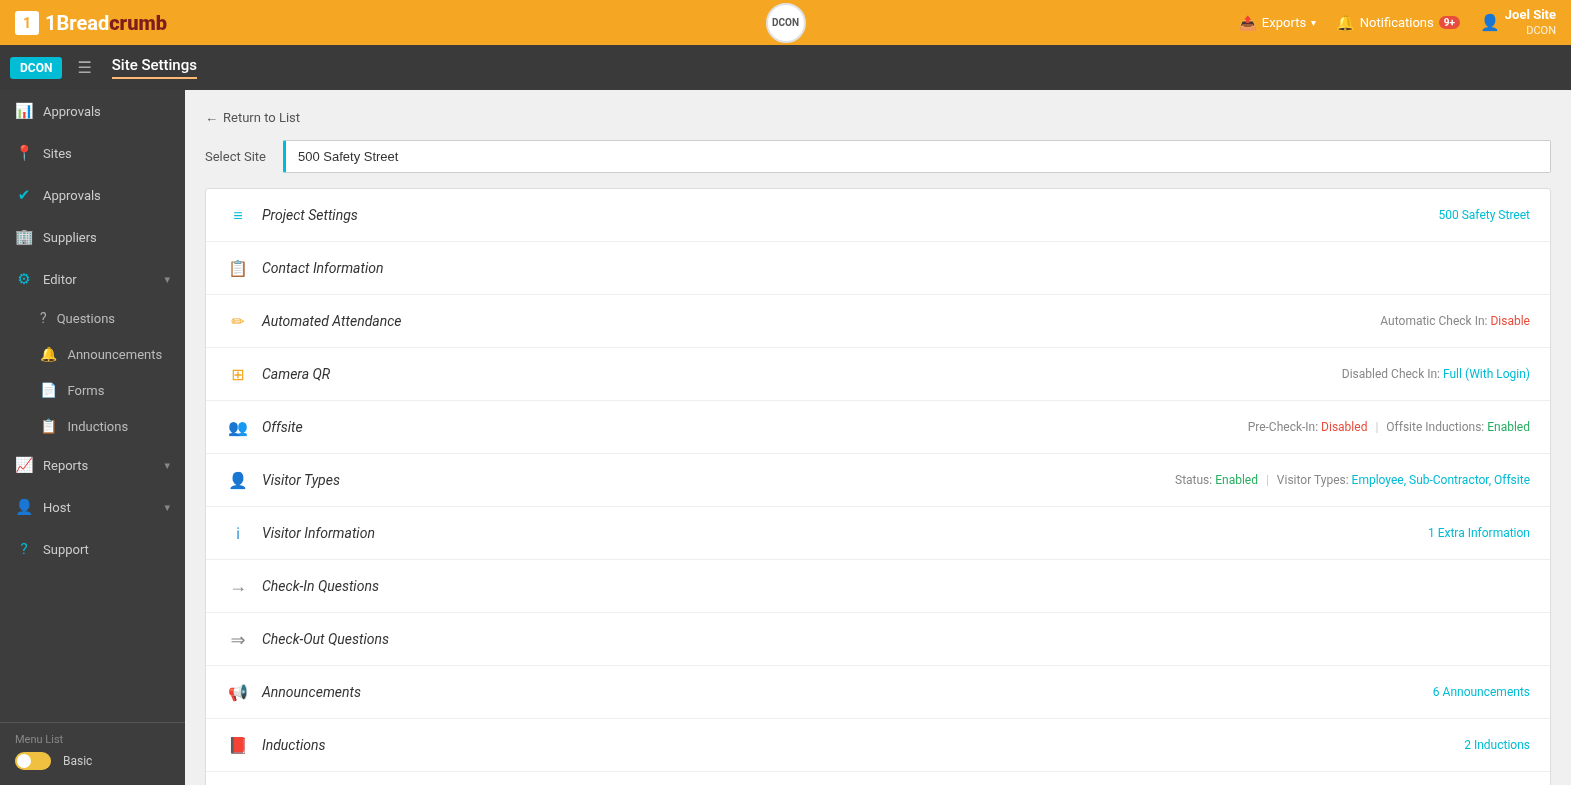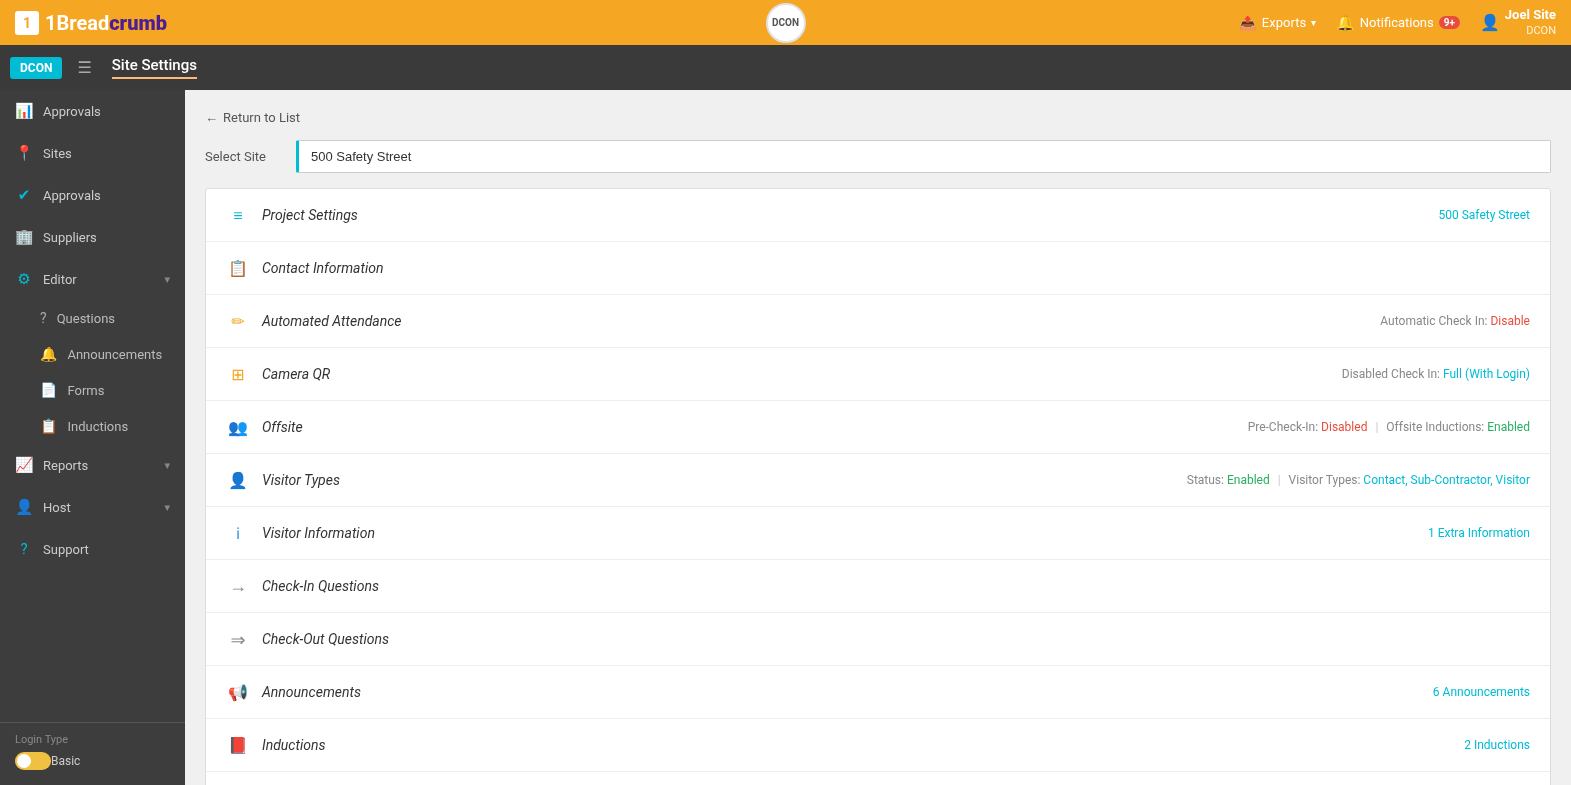--- a/index.html
+++ b/index.html
@@ -169,21 +169,21 @@
       border-top: 1px solid #555;
     }
     .menu-type-label {
       color: #888;
       font-size: 11px;
       margin-bottom: 6px;
     }
     .toggle-container {
       display: flex;
       align-items: center;
-      gap: 0;
+      gap: 12px;
     }
     .toggle-switch {
       width: 36px;
       height: 18px;
       background: #f0c040;
       border-radius: 9px;
       position: relative;
       cursor: pointer;
     }
     .toggle-knob {
@@ -214,21 +214,21 @@
       cursor: pointer;
       display: inline-flex;
       align-items: center;
       gap: 5px;
       margin-bottom: 15px;
     }
 
     .select-site-row {
       display: flex;
       align-items: center;
-      gap: 30px;
+      gap: 17px;
       margin-bottom: 15px;
     }
     .select-site-label {
       color: #555;
       font-size: 13px;
       white-space: nowrap;
     }
     .site-select {
       flex: 1;
       padding: 8px 12px;
@@ -301,21 +301,21 @@
     .icon-color-blue { color: #3498db; }
     .icon-color-gray { color: #888; }
   </style>
 </head>
 <body>
 
 <nav class="top-nav">
   <div class="top-nav-logo">
     <div class="logo-icon">1</div>
     <span class="logo-text">
-      <span style="color:white">1</span><span style="color:white">Bread</span><span style="color:#4c1d95; font-weight:900">crumb</span>
+      <span style="color:white">1</span><span style="color:white">Bread</span><span style="color:#7f1d1d; font-weight:900">crumb</span>
     </span>
   </div>
   <div class="top-nav-center">
     <div class="center-logo-circle">DCON</div>
   </div>
   <div class="top-nav-right">
     <div class="nav-right-item">
       <span style="font-size:14px">📤</span>
       <span>Exports</span>
       <span style="font-size:10px">▾</span>
@@ -389,21 +389,21 @@
     <div class="sidebar-item">
       <span class="sidebar-item-icon icon-color-cyan">👤</span>
       <span>Host</span>
       <span class="chevron">▾</span>
     </div>
     <div class="sidebar-item">
       <span class="sidebar-item-icon icon-color-cyan">?</span>
       <span>Support</span>
     </div>
     <div class="sidebar-footer">
-      <div class="menu-type-label">Login Type</div>
+      <div class="menu-type-label">Menu List</div>
       <div class="toggle-container">
         <div class="toggle-switch">
           <div class="toggle-knob"></div>
         </div>
         <span class="toggle-label">Basic</span>
       </div>
     </div>
   </aside>
 
   <main class="content-area">
@@ -469,21 +469,21 @@
           <span class="label">Pre-Check-In: </span><span class="value-red">Disabled</span><span class="divider"> | </span><span class="label">Offsite Inductions: </span><span class="value-green">Enabled</span>
         </div>
       </div>
 
       <div class="settings-row">
         <div class="settings-row-left">
           <span class="settings-row-icon icon-color-teal">👤</span>
           <span class="settings-row-title">Visitor Types</span>
         </div>
         <div class="settings-row-right">
-          <span class="label">Status: </span><span class="value-green">Enabled</span><span class="divider"> | </span><span class="label">Visitor Types: </span><span class="value-cyan">Contact, Sub-Contractor, Visitor</span>
+          <span class="label">Status: </span><span class="value-green">Enabled</span><span class="divider"> | </span><span class="label">Visitor Types: </span><span class="value-cyan">Employee, Sub-Contractor, Offsite</span>
         </div>
       </div>
 
       <div class="settings-row">
         <div class="settings-row-left">
           <span class="settings-row-icon icon-color-blue">ℹ</span>
           <span class="settings-row-title">Visitor Information</span>
         </div>
         <div class="settings-row-right">
           <span class="value-cyan">1 Extra Information</span>

